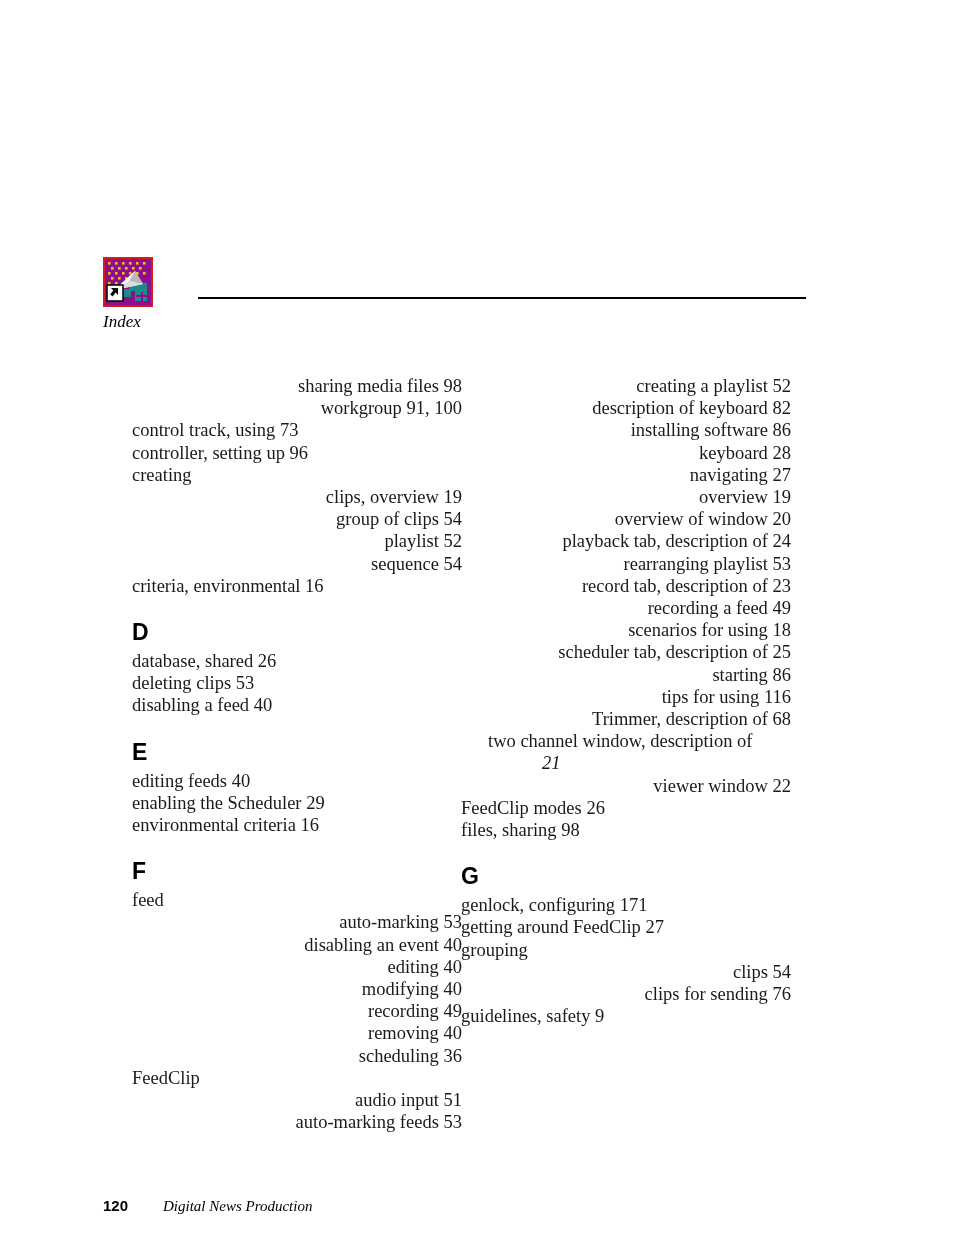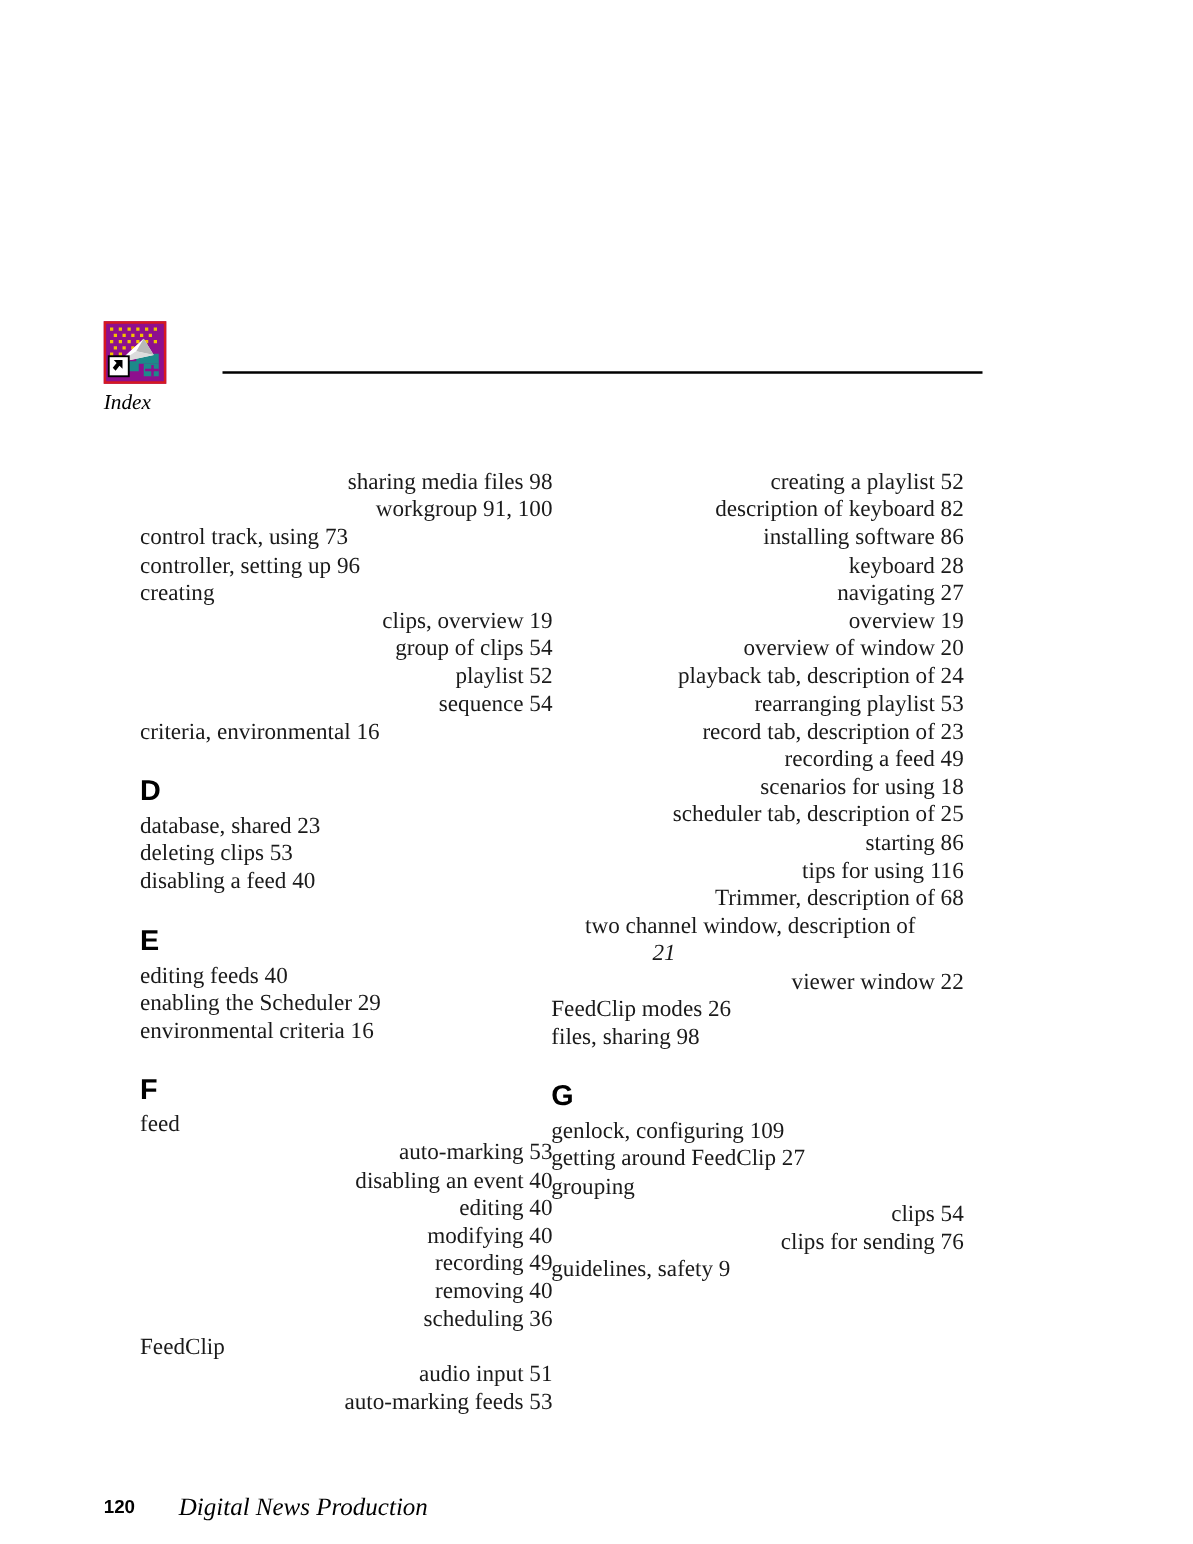--- a/index.html
+++ b/index.html
@@ -12,20 +12,21 @@
     height: 1235px;
     position: relative;
     font-family: "Liberation Serif", "DejaVu Serif", serif;
     color: #1a1a1a;
     overflow: hidden;
   }
 
   .page {
     position: absolute;
     inset: 0;
+    margin-left: 20px;
   }
 
   
   .header {
     position: absolute;
     left: 83px;
     top: 257px;
     width: 703px;
     height: 75px;
   }
@@ -136,21 +137,21 @@
     font-size: 15px;
     line-height: 20px;
     color: #000000;
   }
   .footer-title {
     position: absolute;
     left: 60px;
     top: 0;
     font-family: "Liberation Serif", "DejaVu Serif", serif;
     font-style: italic;
-    font-size: 20px;
+    font-size: 15px;
     line-height: 20px;
     color: #000000;
     white-space: nowrap;
   }
 </style>
 </head>
 <body>
 
 <div class="page">
 
@@ -221,21 +222,21 @@
           <div class="entry lvl1">controller, setting up 96</div>
           <div class="entry lvl1">creating</div>
           <div class="entry lvl2">clips, overview 19</div>
           <div class="entry lvl2">group of clips 54</div>
           <div class="entry lvl2">playlist 52</div>
           <div class="entry lvl2">sequence 54</div>
           <div class="entry lvl1">criteria, environmental 16</div>
         </div>
         <div class="section">
           <div class="section-letter">D</div>
-          <div class="entry lvl1">database, shared 23</div>
+          <div class="entry lvl1">database, shared 26</div>
           <div class="entry lvl1">deleting clips 53</div>
           <div class="entry lvl1">disabling a feed 40</div>
         </div>
         <div class="section">
           <div class="section-letter">E</div>
           <div class="entry lvl1">editing feeds 40</div>
           <div class="entry lvl1">enabling the Scheduler 29</div>
           <div class="entry lvl1">environmental criteria 16</div>
         </div>
         <div class="section">
@@ -271,21 +272,21 @@
           <div class="entry lvl2">starting 86</div>
           <div class="entry lvl2">tips for using 116</div>
           <div class="entry lvl2">Trimmer, description of 68</div>
           <div class="entry lvl2 wrap"><span>two channel window, description of</span><span class="cont">21</span></div>
           <div class="entry lvl2">viewer window 22</div>
           <div class="entry lvl1">FeedClip modes 26</div>
           <div class="entry lvl1">files, sharing 98</div>
         </div>
         <div class="section">
           <div class="section-letter">G</div>
-          <div class="entry lvl1">genlock, configuring 109</div>
+          <div class="entry lvl1">genlock, configuring 171</div>
           <div class="entry lvl1">getting around FeedClip 27</div>
           <div class="entry lvl1">grouping</div>
           <div class="entry lvl2">clips 54</div>
           <div class="entry lvl2">clips for sending 76</div>
           <div class="entry lvl1">guidelines, safety 9</div>
         </div>
       </div>
   </div>
 
   <div class="footer">

